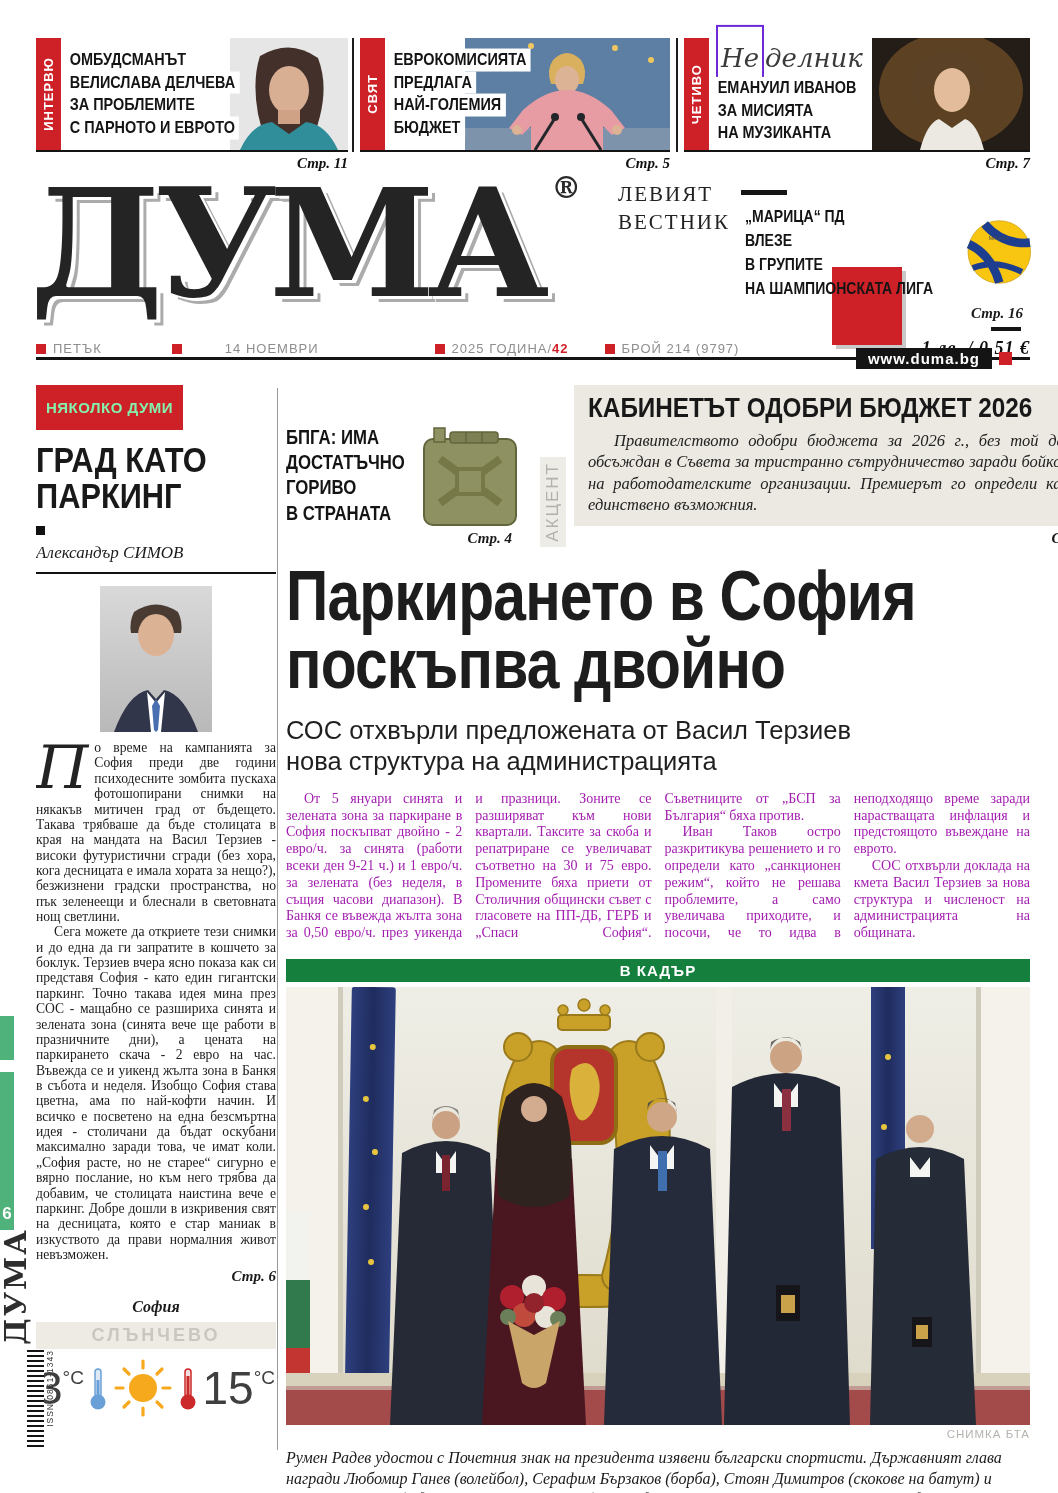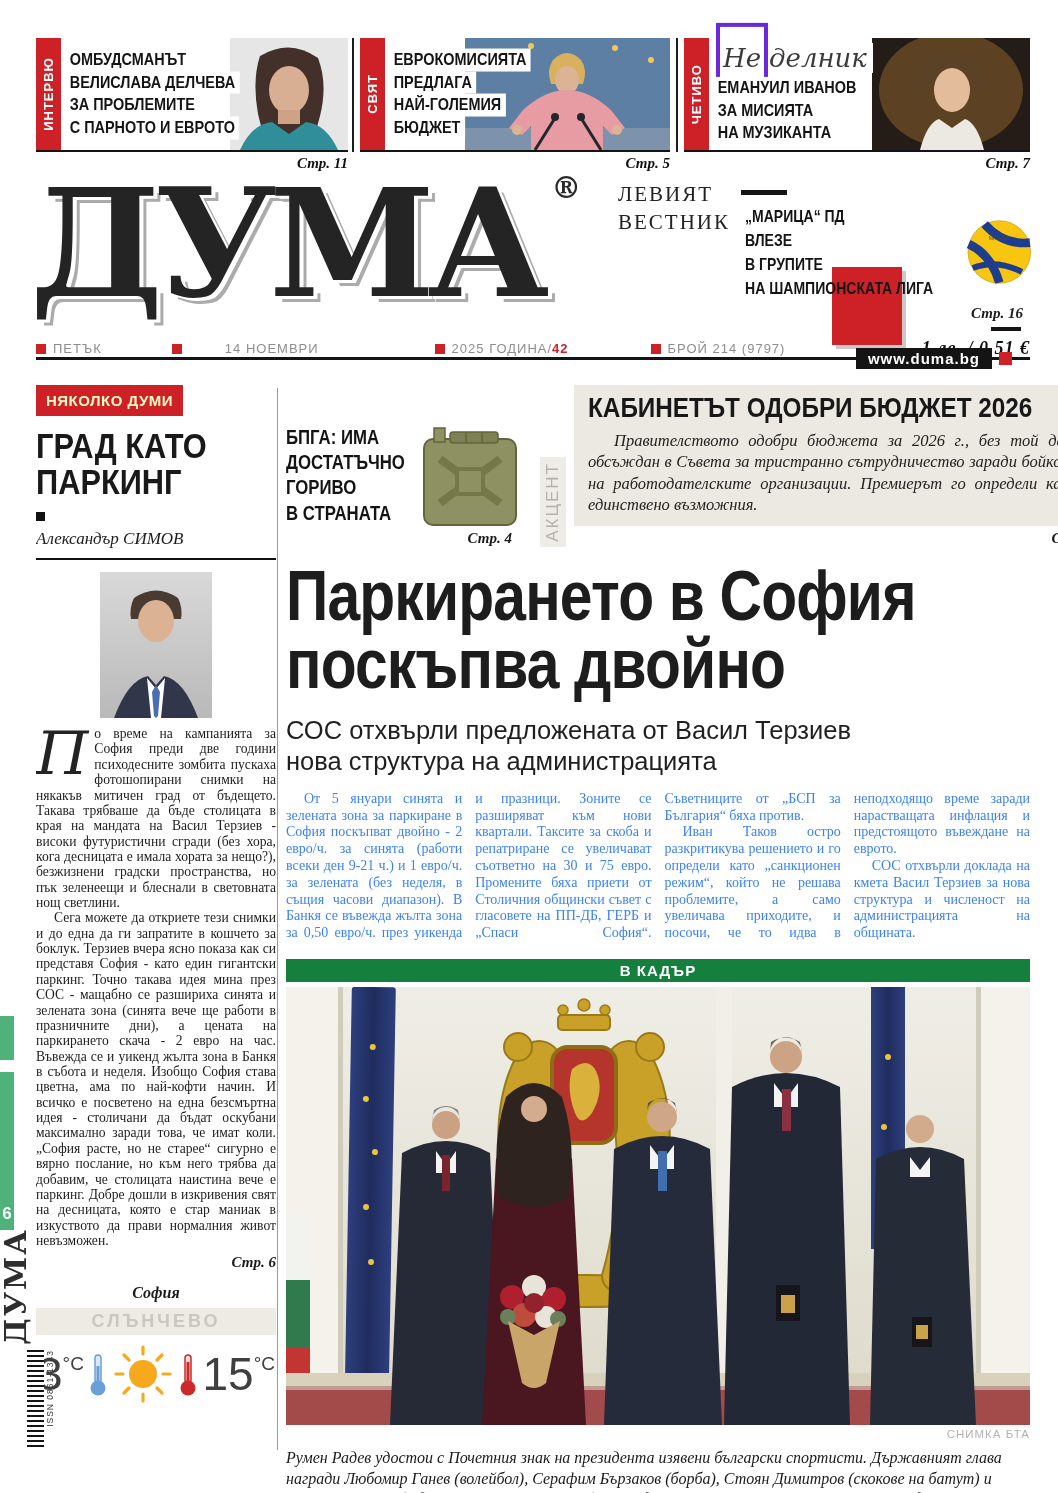--- a/index.html
+++ b/index.html
@@ -13,21 +13,21 @@
   .t-tag span{writing-mode:vertical-rl;transform:rotate(180deg);color:#fff;
          font-weight:bold;font-size:13px;letter-spacing:1px;}
   .t-photo{position:absolute;right:0;top:0;height:112px;overflow:hidden;}
   .t-head{position:absolute;left:32px;top:50%;transform:translateY(-50%);z-index:2;}
   .t-line{display:table;background:#fff;padding:1px 5px 1px 2px;font-weight:bold;
           font-size:17px;line-height:1.22;transform:scaleX(.85);transform-origin:0 50%;
           white-space:nowrap;color:#141414;}
   .t-page{text-align:right;font:bold italic 15px "Liberation Serif",serif;margin-top:3px;color:#111;}
   .tsep{position:absolute;top:38px;height:114px;width:2px;background:#1c1c1c;}
   .ned{font:italic 26px "DejaVu Serif",serif;color:#3a3a3a;margin-bottom:4px;display:table;background:#fff;padding-right:6px;}
-  .ned-box{border:4px solid #6d28d9;padding:16px 3px;margin-right:1px;}
+  .ned-box{border:2px solid #6d28d9;padding:16px 3px;margin-right:1px;}
   
   .m-logo{position:absolute;left:30px;top:168px;font-family:"DejaVu Serif",serif;
           font-weight:bold;font-size:150px;line-height:1;letter-spacing:-8px;color:#242424;
           text-shadow:4px 3px 0 #ffffff,7px 6px 0 #ababab;white-space:nowrap;}
   .m-reg{font-size:30px;letter-spacing:0;position:relative;top:-98px;left:10px;text-shadow:none;color:#2a2a2a;}
   .m-tag{position:absolute;left:618px;top:180px;font-family:"Liberation Serif",serif;
          font-size:21px;letter-spacing:2px;line-height:1.35;color:#222;}
   .m-sq{position:absolute;left:832px;top:267px;width:70px;height:78px;background:#ce2127;
         box-shadow:4px 4px 0 #c9c9c9;}
   
@@ -38,31 +38,31 @@
   .sp-line{display:block;font-weight:bold;font-size:16.5px;line-height:1.45;
            transform:scaleX(.85);transform-origin:0 50%;white-space:nowrap;color:#141414;}
   .sp-ball{width:94px;height:94px;margin-left:0;}
   .sp-page{text-align:right;font:bold italic 15px "Liberation Serif",serif;margin-top:4px;padding-right:10px;}
   .sp-dashbot{width:30px;height:4px;background:#141414;margin:5px 12px 0 auto;}
   
   .infobar{position:absolute;left:36px;top:338px;width:994px;display:flex;align-items:center;
            font-size:13px;letter-spacing:1px;color:#8e8e8e;}
   .ib-item{display:flex;align-items:center;}
   .ib-sq{width:10px;height:10px;background:#ce2127;margin-right:7px;}
-  .ib-g1{margin-right:70px;}.ib-g2{margin-right:92px;gap:36px;}.ib-g3{margin-right:82px;padding-left:24px;}
+  .ib-g1{margin-right:70px;}.ib-g2{margin-right:92px;gap:36px;}.ib-g3{margin-right:36px;padding-left:24px;}
   .ib-red{color:#ce2127;font-weight:bold;}
   .ib-price{margin-left:auto;font:bold italic 18px "Liberation Serif",serif;color:#111;}
   .m-rule{position:absolute;left:36px;top:357px;width:994px;height:3px;background:#141414;}
   .m-www{position:absolute;right:66px;top:348px;background:#141414;color:#fff;
          font-weight:bold;font-size:15px;letter-spacing:1px;padding:2px 12px;}
   .m-wwwsq{position:absolute;right:46px;top:352px;width:13px;height:13px;background:#ce2127;}
   
   .leftcol{position:absolute;left:36px;top:385px;width:240px;height:1104px;overflow:hidden;}
-  .op-label{width:fit-content;background:#ce2127;color:#fef9c3;font-weight:bold;font-size:15px;
-            padding:7px 10px;letter-spacing:.5px;}
+  .op-label{width:fit-content;background:#ce2127;color:#86efac;font-weight:bold;font-size:15px;
+            padding:14px 10px;letter-spacing:.5px;}
   .op-title{margin-top:12px;font-weight:bold;font-size:35px;line-height:1.03;white-space:pre-line;
             transform:scaleX(.88);transform-origin:0 0;color:#191919;}
   .op-bullet{width:9px;height:9px;background:#111;margin-top:12px;}
   .op-author{margin-top:8px;font:italic 17px "Liberation Serif",serif;color:#1c1c1c;}
   .op-rule{height:2px;background:#111;margin-top:9px;}
   .op-photo{width:112px;height:146px;margin:12px auto 8px;}
   .op-body{font:13.6px/1.13 "Liberation Serif",serif;text-align:justify;color:#1c1c1c;}
   .op-body p{margin:0;}
   .op-body p.ind{text-indent:18px;}
   .op-drop{float:left;font:italic 60px/0.8 "DejaVu Serif",serif;margin:3px 6px 0 0;color:#232323;}
@@ -90,21 +90,21 @@
   .akc-title{font-weight:bold;font-size:27px;transform:scaleX(.9);transform-origin:0 50%;
              white-space:nowrap;color:#181818;}
   .akc-text{margin-top:6px;font:italic 16.5px/1.3 "Liberation Serif",serif;text-indent:26px;
             text-align:justify;color:#222;}
   .akc-page{text-align:right;font:bold italic 15px "Liberation Serif",serif;margin-top:4px;}
   .lead-title{margin-top:16px;}
   .lead-l{display:block;font-weight:bold;font-size:70px;line-height:.97;letter-spacing:-1px;
           transform:scaleX(.84);transform-origin:0 0;white-space:nowrap;color:#1d1d1d;}
   .lead-sub{margin-top:16px;font-size:25.5px;line-height:1.22;color:#1f1f1f;white-space:pre-line;}
   .lead-cols{margin-top:14px;column-count:4;column-gap:13px;height:158px;overflow:hidden;
-             font:14px/1.2 "Liberation Serif",serif;text-align:justify;color:#3b82f6;}
+             font:14px/1.2 "Liberation Serif",serif;text-align:justify;color:#a21caf;}
   .lead-cols p{margin:0;text-indent:18px;}
   .ph-banner{margin-top:10px;background:#15803d;color:#fff;text-align:center;font-weight:bold;
              font-size:15px;letter-spacing:1px;padding:3px 0;}
   .ph-wrap{margin-top:5px;height:438px;position:relative;overflow:hidden;background:#e6e3d6;}
   .ph-credit{text-align:right;color:#b5b3ae;font-size:11.5px;letter-spacing:1px;margin-top:3px;}
   .ph-caption{margin-top:8px;font:italic 16px/1.3 "Liberation Serif",serif;color:#1a1a1a;}
   .vdivider{position:absolute;left:277px;top:388px;height:1062px;width:1px;background:#9a9a9a;}
   
   .green1{position:absolute;left:0;top:1016px;width:14px;height:44px;background:#4fb27b;}
   .green2{position:absolute;left:0;top:1072px;width:14px;height:158px;background:#4fb27b;}

